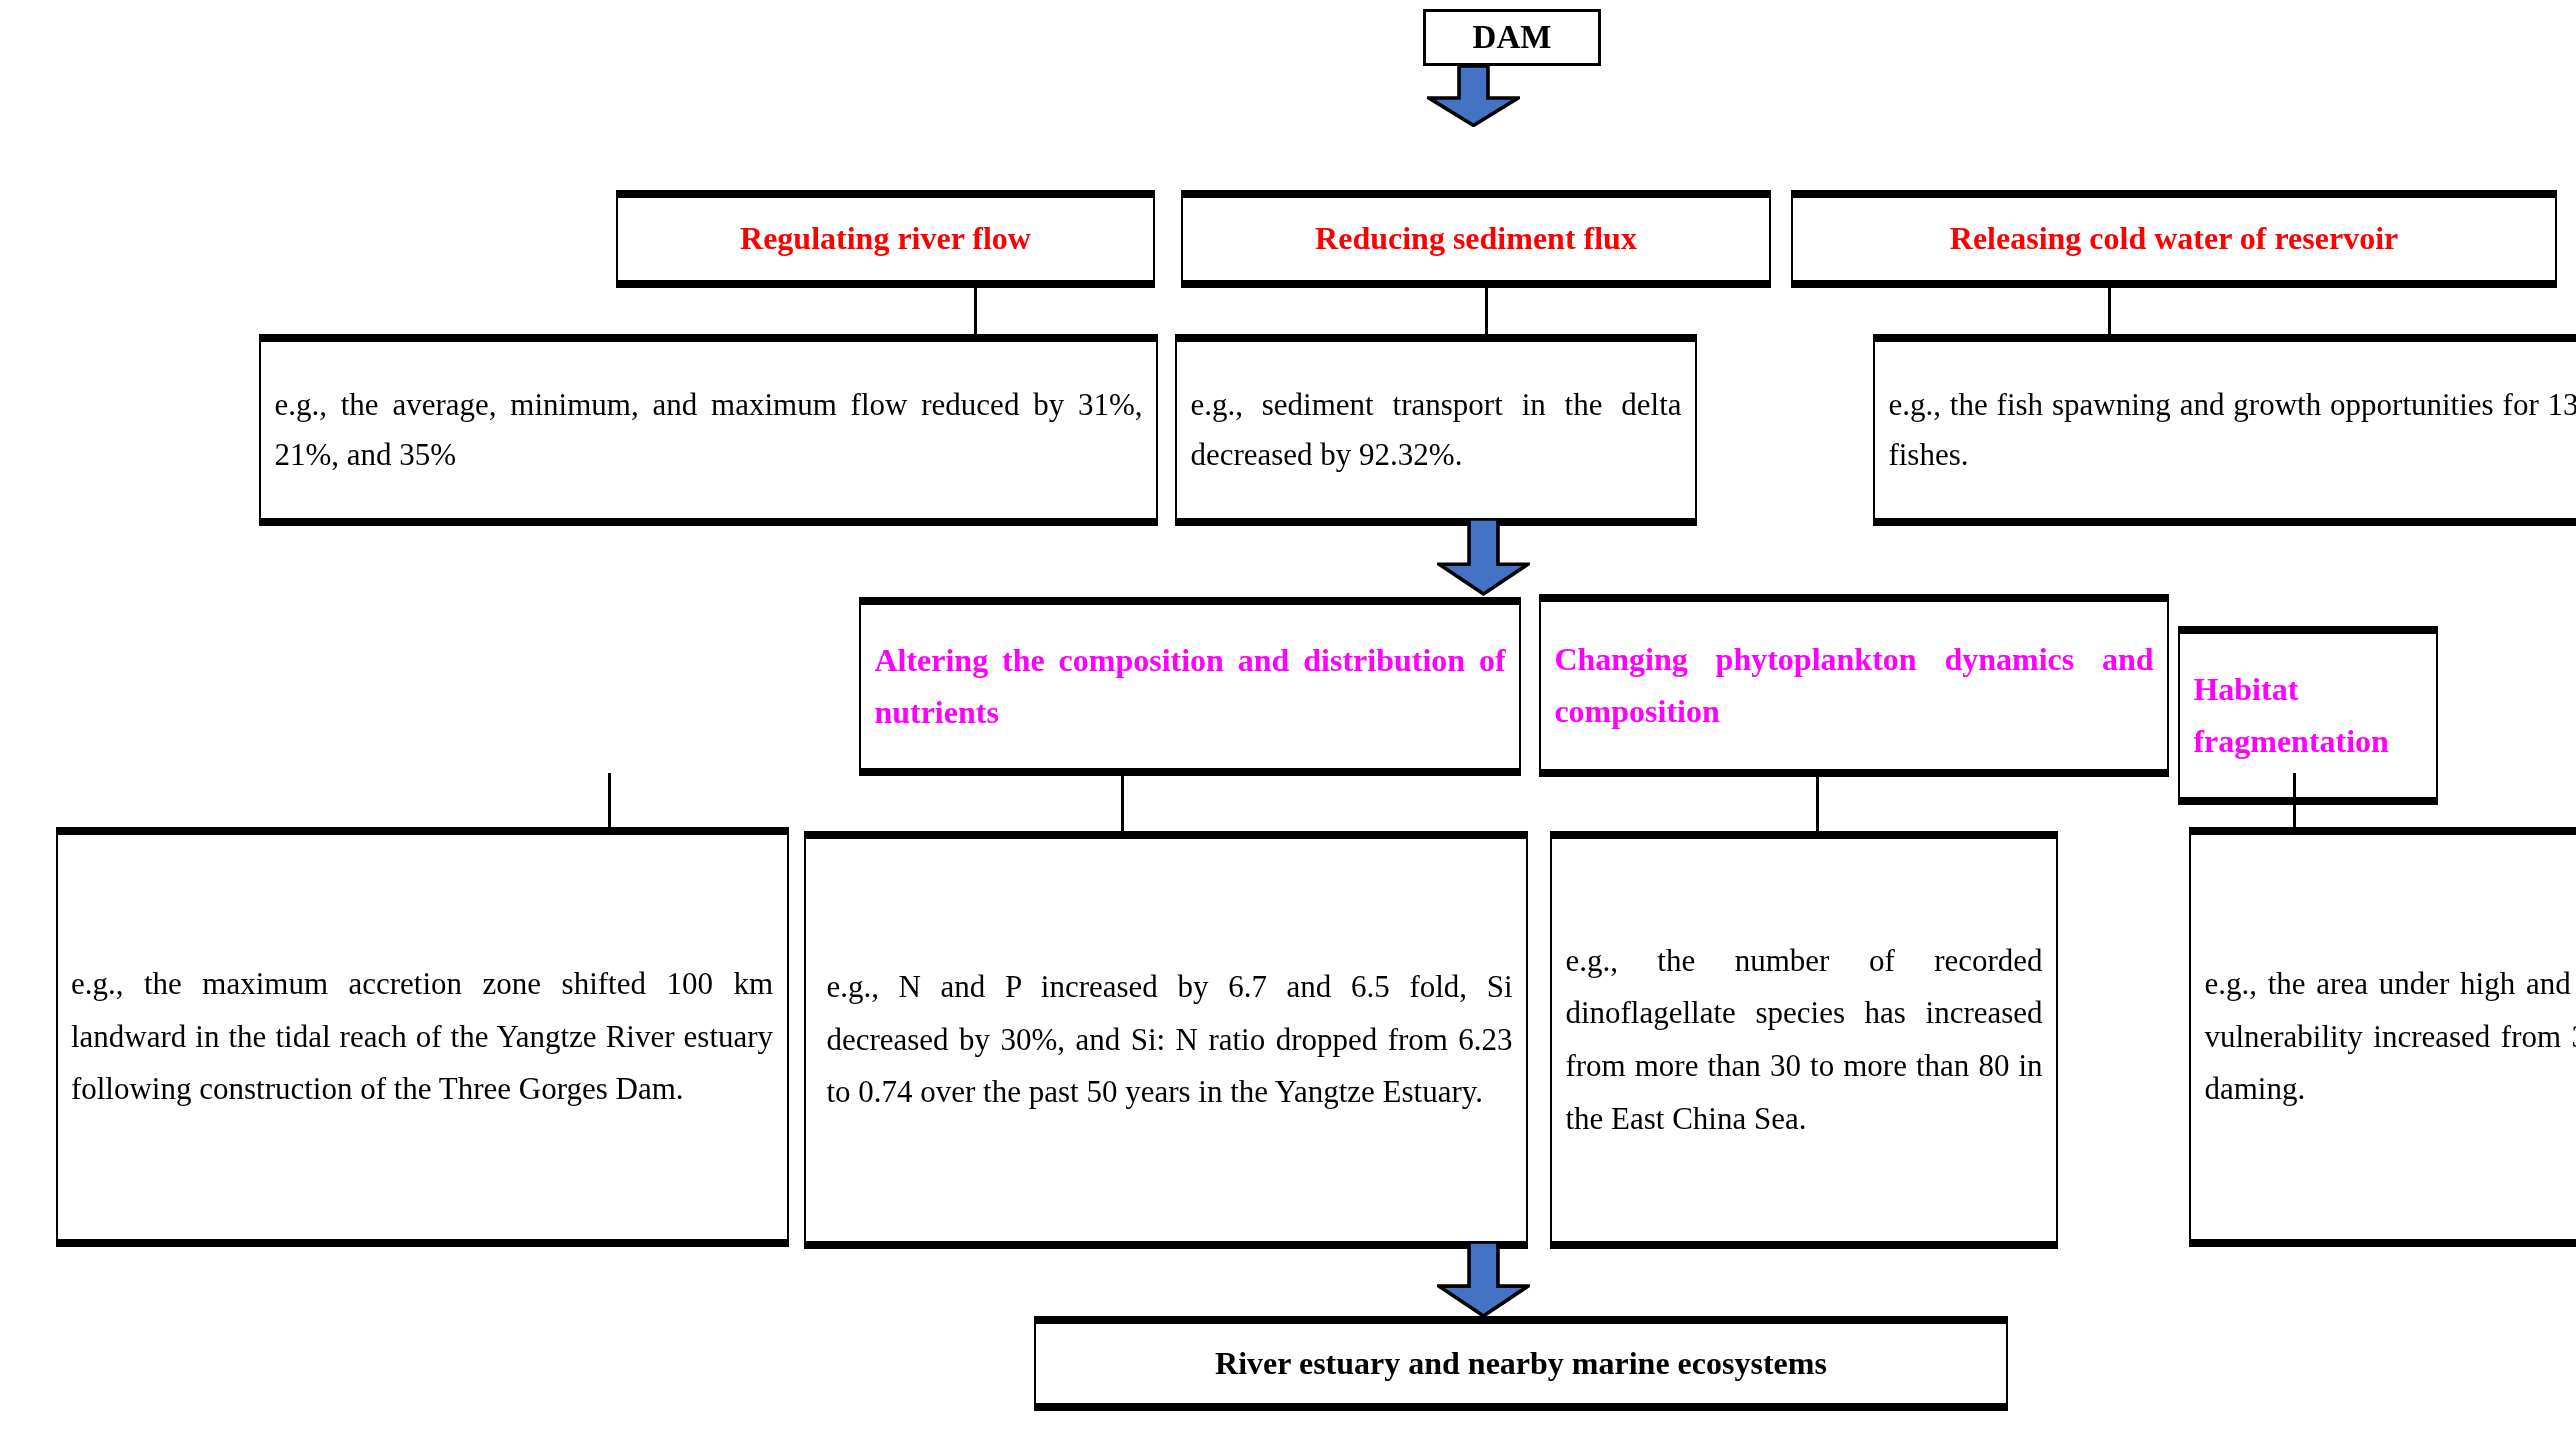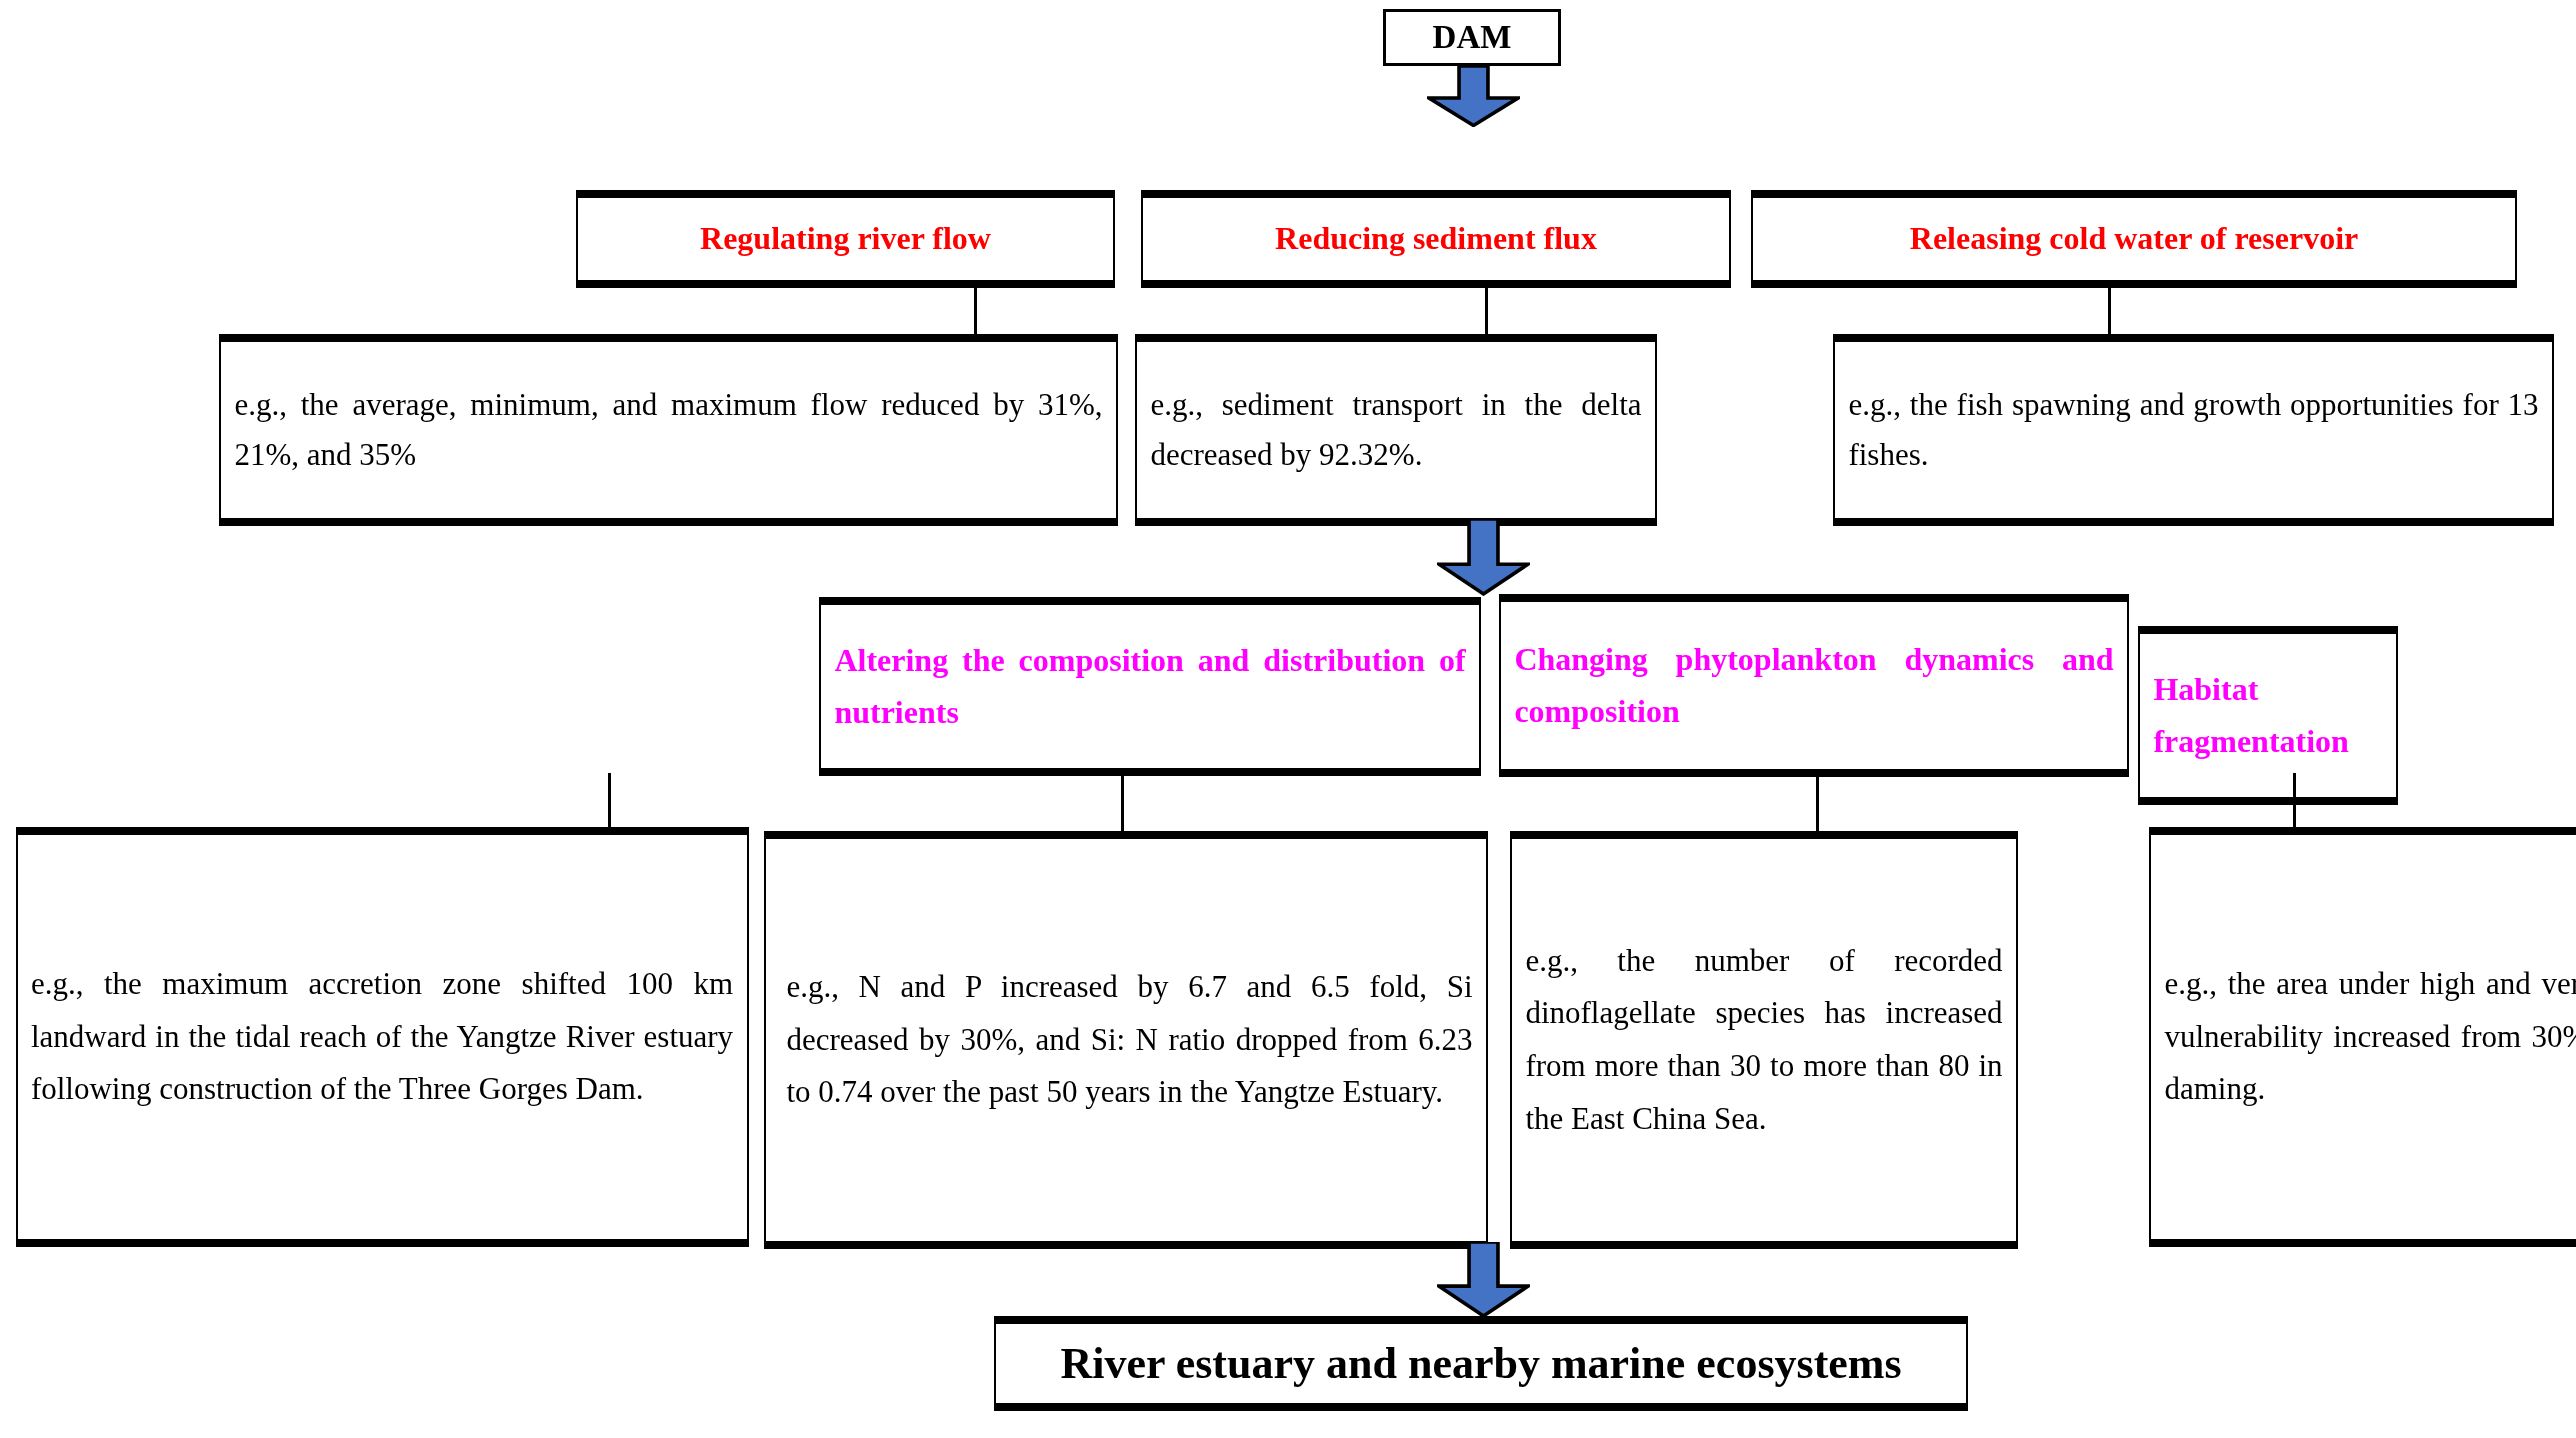--- a/index.html
+++ b/index.html
@@ -17,20 +17,21 @@
   }
   
   .box{
     position:absolute;
     box-sizing:border-box;
     background:#ffffff;
     border:2.6px solid #000000;
     display:flex;
     align-items:center;
     overflow:hidden;
+    margin-left:40px;
   }
   .box .txt{
     display:block;
     width:100%;
     padding:0 13.4px;
     line-height:1.62;
   }
   
   .box.heavy{
     border-top-width:8.8px;
@@ -59,21 +60,21 @@
   .magenta{ color:#FF00FF; }
   .body-txt{
     color:#000000;
     font-size:31px;
     text-align:justify;
     text-align-last:left;
     line-height:1.72;
   }
   .body-txt.tight{ line-height:1.70; }
   .dam-txt{ font-size:33px; font-weight:bold; color:#000; }
-  .eco-txt{ font-size:44px; font-weight:bold; color:#000; }
+  .eco-txt{ font-size:32px; font-weight:bold; color:#000; }
 
   
   .vline{
     position:absolute;
     background:#000000;
     width:3.1px;
   }
   
   .arrow{ position:absolute; }
   .arrow svg{ display:block; width:100%; height:100%; }

